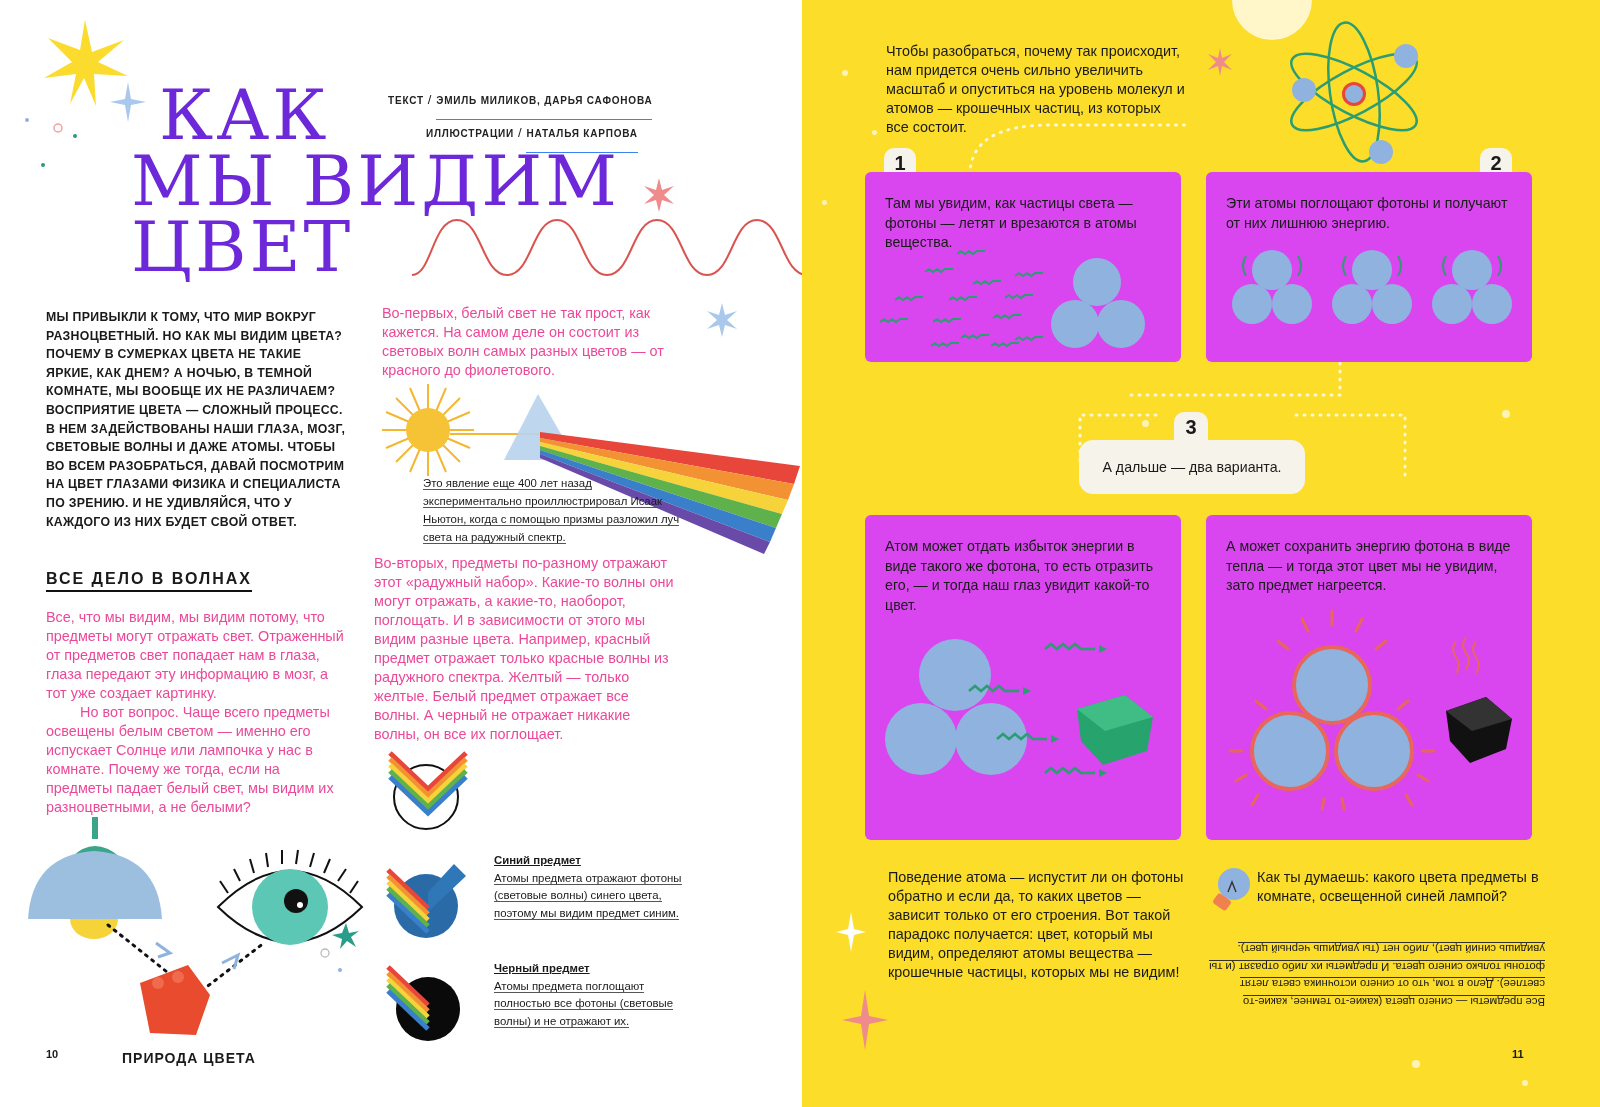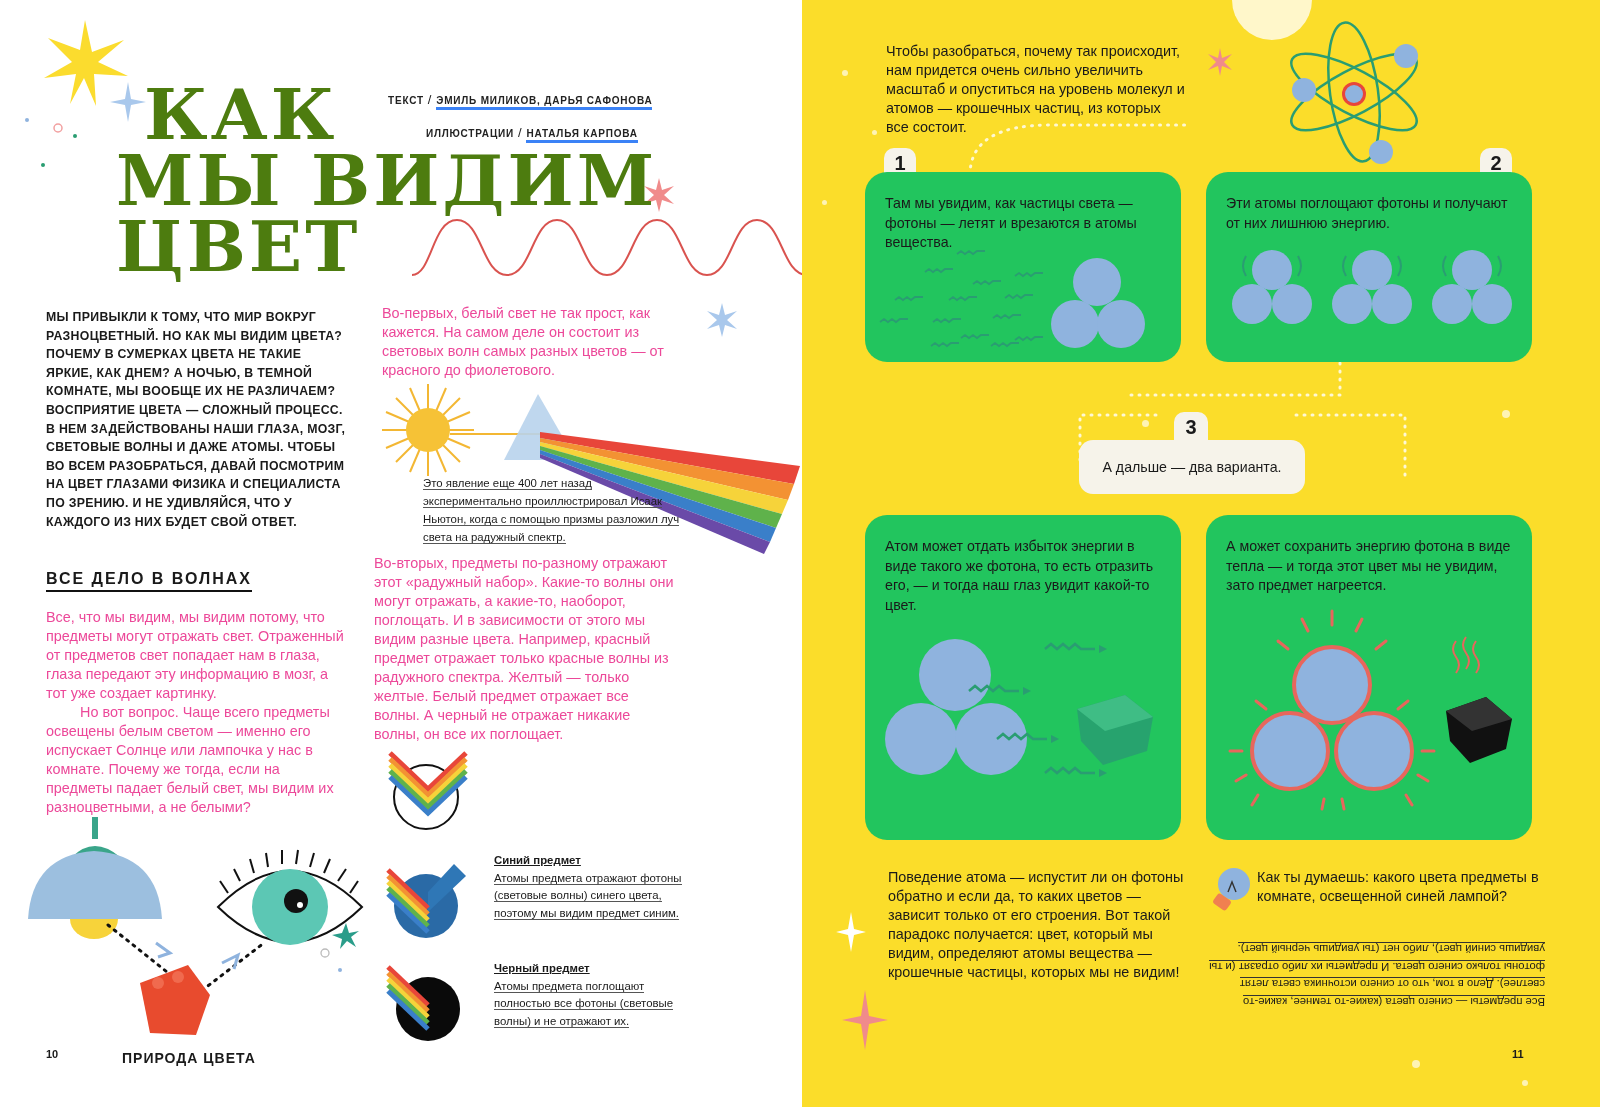--- a/index.html
+++ b/index.html
@@ -6,29 +6,29 @@
   html, body { width: 1600px; height: 1107px; overflow: hidden; background: #fff; }
   body { position: relative; font-family: "Liberation Sans", "DejaVu Sans", sans-serif; color: #1a1a1a; }
 
   .page-left { position: absolute; left: 0; top: 0; width: 802px; height: 1107px; background: #ffffff; }
   .page-right { position: absolute; left: 802px; top: 0; width: 798px; height: 1107px; background: #fbdd2a; overflow: hidden; }
   .page-right .speckle { position: absolute; border-radius: 50%; background: rgba(255,255,255,0.65); }
 
   .abs { position: absolute; }
 
   
-  .title { position: absolute; left: 116px; top: 82px; font-family: "DejaVu Serif", "Liberation Serif", serif; font-weight: 700; font-size: 70px; line-height: 66px; letter-spacing: 3px; color: #4d7c0f; }
+  .title { position: absolute; left: 131px; top: 82px; font-family: "DejaVu Serif", "Liberation Serif", serif; font-weight: 400; font-size: 70px; line-height: 66px; letter-spacing: 3px; color: #6d28d9; }
   .title div { white-space: nowrap; }
   .title .l1 { padding-left: 28px; }
 
   .credits { position: absolute; left: 388px; top: 92px; font-size: 10px; font-weight: 700; letter-spacing: 0.8px; color: #222; text-transform: uppercase; }
   .credits .row { margin-bottom: 18px; white-space: nowrap; }
   .credits .row2 { padding-left: 38px; }
   .credits .slash { margin: 0 4px; font-weight: 400; font-size: 13px; }
-  .credits .name { border-bottom: 3px solid #3b82f6; padding-bottom: 1px; }
+  .credits .name { border-bottom: 1px solid #3b82f6; padding-bottom: 13px; }
 
   
   .lead { position: absolute; left: 46px; top: 308px; width: 300px; font-size: 12.3px; line-height: 18.6px; font-weight: 700; text-transform: uppercase; letter-spacing: 0.3px; }
   .subhead { position: absolute; left: 46px; top: 570px; font-size: 16px; font-weight: 700; letter-spacing: 2px; text-transform: uppercase; border-bottom: 2px solid #111; padding-bottom: 2px; }
   .body-text { font-size: 14.4px; line-height: 19px; color: #ec4899; }
   .col1 { position: absolute; left: 46px; top: 608px; width: 300px; }
   .col1 .indent { text-indent: 34px; }
   .col2a { position: absolute; left: 382px; top: 304px; width: 290px; }
   .col2b { position: absolute; left: 374px; top: 554px; width: 300px; }
 
@@ -36,21 +36,21 @@
   .caption span, .legend .desc span { border-bottom: 1px solid #555; }
 
   .legend { position: absolute; left: 494px; width: 200px; font-size: 11.4px; line-height: 17.5px; }
   .legend .head { font-weight: 700; text-decoration: underline; }
 
   .folio { position: absolute; top: 1048px; font-size: 11px; font-weight: 700; }
   .folio.section { letter-spacing: 1px; font-size: 14px; }
 
   
   .intro { position: absolute; left: 886px; top: 42px; width: 300px; font-size: 14.4px; line-height: 19px; }
-  .card { position: absolute; background: #22c55e; border-radius: 22px; }
+  .card { position: absolute; background: #d946ef; border-radius: 6px; }
   .card .ctext { position: absolute; left: 20px; top: 22px; width: 270px; font-size: 14.2px; line-height: 19.5px; }
   .step { position: absolute; background: #f6f3ea; border-radius: 10px 10px 0 0; font-weight: 900; font-size: 20px; text-align: center; line-height: 30px; }
   .step3-card { position: absolute; left: 1079px; top: 440px; width: 226px; height: 54px; background: #f6f3ea; border-radius: 14px; font-size: 14.2px; text-align: center; line-height: 54px; }
   .outro { position: absolute; left: 888px; top: 868px; width: 300px; font-size: 14.4px; line-height: 19px; }
   .question { position: absolute; left: 1257px; top: 868px; width: 290px; font-size: 14.4px; line-height: 19px; }
   .answer { position: absolute; left: 1205px; top: 940px; width: 340px; font-size: 11.3px; line-height: 17.5px; transform: rotate(180deg); }
   .answer span { border-bottom: 1px solid #333; }
 
   svg { display: block; }
 </style>

